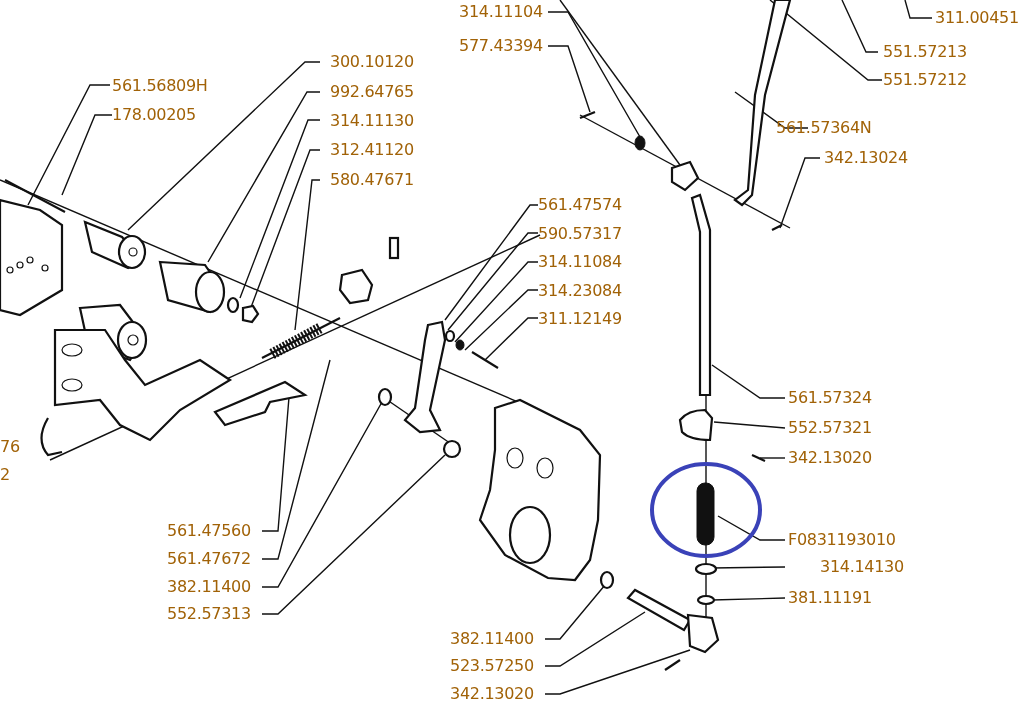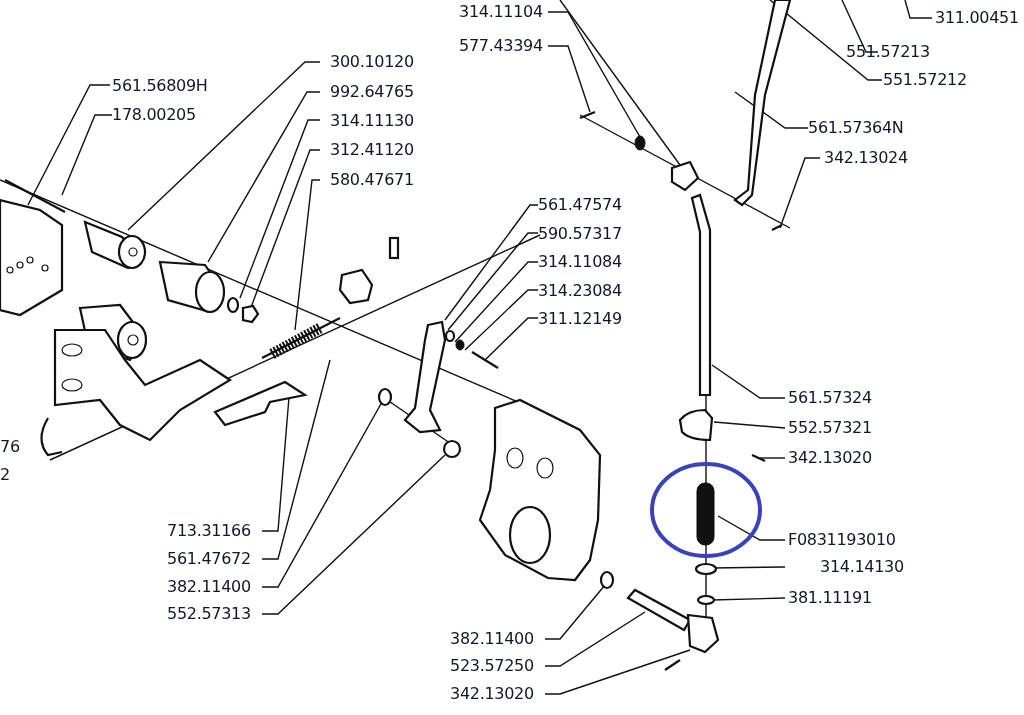--- a/index.html
+++ b/index.html
@@ -1,20 +1,20 @@
 <!DOCTYPE html>
 <html><head>
 <meta charset="utf-8">
 <style>
   html, body { margin:0; padding:0; background:#ffffff; }
   body { width:1024px; height:715px; overflow:hidden; position:relative;
          font-family:"DejaVu Sans", sans-serif; color:#111; }
   #stage { position:absolute; left:0; top:0; width:1024px; height:715px; }
   .lbl { position:absolute; font-size:16px; line-height:18px; letter-spacing:-0.3px;
-         white-space:nowrap; color:#0f172a; font-family:"DejaVu Sans", sans-serif; }
+         white-space:nowrap; color:#a16207; font-family:"DejaVu Sans", sans-serif; }
   svg { position:absolute; left:0; top:0; }
   .ln { stroke:#111; stroke-width:1.4; fill:none; }
   .part { stroke:#111; stroke-width:2.2; fill:#fff; }
   .partthin { stroke:#111; stroke-width:1.2; fill:#fff; }
   .dark { fill:#111; stroke:#111; }
 </style>
 </head>
 <body>
 
 <div id="stage">
@@ -145,43 +145,43 @@
       <ellipse class="part" cx="706" cy="569" rx="10" ry="5"></ellipse>
       <ellipse class="part" cx="706" cy="600" rx="8" ry="4"></ellipse>
     </g>
 
     <ellipse cx="706" cy="510" rx="54" ry="46" fill="none" stroke="#3a42b8" stroke-width="4"></ellipse>
   </svg>
 
   <span class="lbl" style="left:459px;top:3px">314.11104</span>
   <span class="lbl" style="left:459px;top:37px">577.43394</span>
   <span class="lbl" style="left:935px;top:9px">311.00451</span>
-  <span class="lbl" style="left:846px;top:43px">551.57213</span>
+  <span class="lbl" style="left:883px;top:43px">551.57213</span>
   <span class="lbl" style="left:883px;top:71px">551.57212</span>
-  <span class="lbl" style="left:808px;top:119px">561.57364N</span>
+  <span class="lbl" style="left:776px;top:119px">561.57364N</span>
   <span class="lbl" style="left:824px;top:149px">342.13024</span>
   <span class="lbl" style="left:330px;top:53px">300.10120</span>
   <span class="lbl" style="left:112px;top:77px">561.56809H</span>
   <span class="lbl" style="left:330px;top:83px">992.64765</span>
   <span class="lbl" style="left:112px;top:106px">178.00205</span>
   <span class="lbl" style="left:330px;top:112px">314.11130</span>
   <span class="lbl" style="left:330px;top:141px">312.41120</span>
   <span class="lbl" style="left:330px;top:171px">580.47671</span>
   <span class="lbl" style="left:538px;top:196px">561.47574</span>
   <span class="lbl" style="left:538px;top:225px">590.57317</span>
   <span class="lbl" style="left:538px;top:253px">314.11084</span>
   <span class="lbl" style="left:538px;top:282px">314.23084</span>
   <span class="lbl" style="left:538px;top:310px">311.12149</span>
   <span class="lbl" style="left:788px;top:389px">561.57324</span>
   <span class="lbl" style="left:788px;top:419px">552.57321</span>
   <span class="lbl" style="left:788px;top:449px">342.13020</span>
   <span class="lbl" style="left:788px;top:531px">F0831193010</span>
   <span class="lbl" style="left:820px;top:558px">314.14130</span>
   <span class="lbl" style="left:788px;top:589px">381.11191</span>
-  <span class="lbl" style="left:167px;top:522px">713.31166</span>
+  <span class="lbl" style="left:167px;top:522px">561.47560</span>
   <span class="lbl" style="left:167px;top:550px">561.47672</span>
   <span class="lbl" style="left:167px;top:578px">382.11400</span>
   <span class="lbl" style="left:167px;top:605px">552.57313</span>
   <span class="lbl" style="left:450px;top:630px">382.11400</span>
   <span class="lbl" style="left:450px;top:657px">523.57250</span>
   <span class="lbl" style="left:450px;top:685px">342.13020</span>
   <span class="lbl" style="left:0px;top:438px">76</span>
   <span class="lbl" style="left:0px;top:466px">2</span>
 </div>
 

